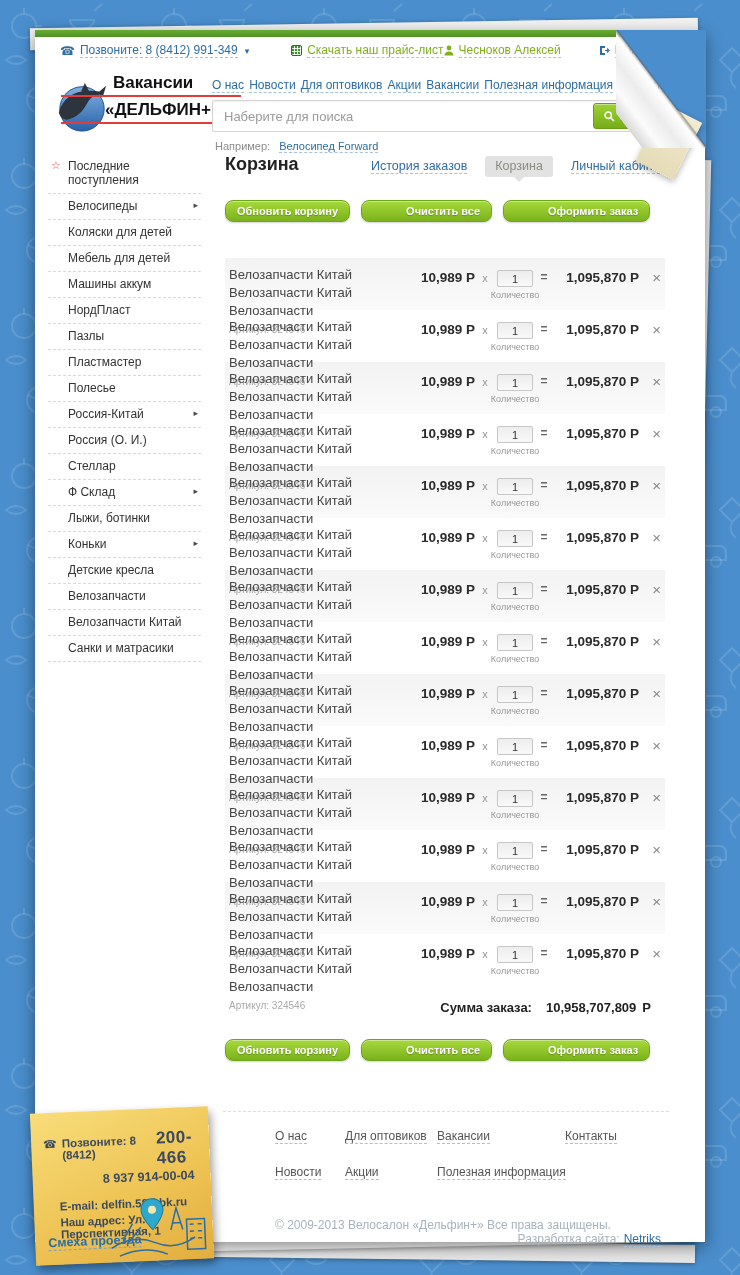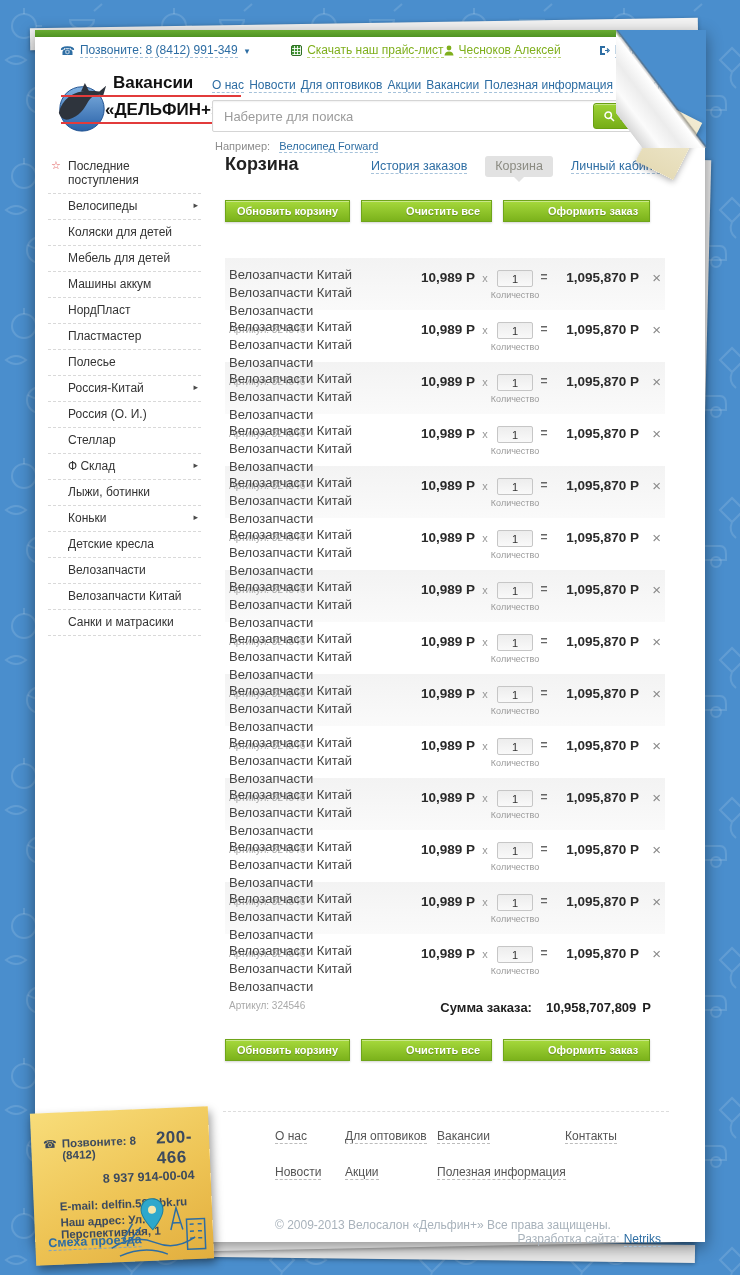--- a/index.html
+++ b/index.html
@@ -76,21 +76,21 @@
   .main { position:absolute; top:124px; left:190px; width:440px; }
   .main-head { display:flex; align-items:flex-start; height:22px; }
   .page-title { margin:0; font-size:18px; font-weight:bold; color:#222; }
   .tabs { margin-left:auto; display:flex; align-items:center; gap:18px; padding-top:2px; }
   .tab-link { font-size:12.5px; color:#2d6da3; border-bottom:1px dashed #a6c2da; cursor:pointer; }
   .tab-badge { position:relative; background:#e2e2e2; color:#8b8b82; font-size:12.5px; padding:3px 10px 4px; border-radius:3px; cursor:default; }
   .tab-badge::after { content:""; position:absolute; left:50%; bottom:-5px; margin-left:-5px; border:5px solid transparent; border-top:5px solid #e2e2e2; border-bottom:none; }
 
   .actions { display:flex; margin-top:24px; }
   .btn { display:inline-block; padding:4px 11px; font-size:11px; font-weight:bold; color:#fff; text-shadow:0 1px 1px rgba(0,0,0,.25);
-     background:linear-gradient(#a6d93c,#7bb21b); border:1px solid #6fa51a; border-radius:0;
+     background:linear-gradient(#a6d93c,#7bb21b); border:1px solid #6fa51a; border-radius:8px;
      box-shadow:inset 0 1px 0 rgba(255,255,255,.4), 0 1px 2px rgba(0,0,0,.18); cursor:pointer; white-space:nowrap; }
   .btn + .btn { margin-left:11px;padding-left:44px; }
 
   .cart-items { margin-top:36px; }
   .cart-row { display:flex; height:52px; padding:8px 4px 0 4px; }
   .cart-row.alt { background:linear-gradient(#f3f3f3,#fafafa); }
   .ci-info { width:200px; }
   .ci-name { font-size:13px; color:#454545; line-height:1.4; cursor:pointer; }
   .ci-sku { font-size:10px; color:#a9a9a9; margin-top:3px; }
   .ci-calc { margin-left:auto; display:flex; align-items:flex-start; padding-top:4px; }
@@ -234,20 +234,21 @@
       <span class="example-link">Велосипед Forward</span>
     </div>
 
     <div class="sidebar">
         <div class="side-item"><span class="side-star">☆</span><span>Последние поступления</span></div>
         <div class="side-item"><span>Велосипеды</span><span class="side-arrow">▸</span></div>
         <div class="side-item"><span>Коляски для детей</span></div>
         <div class="side-item"><span>Мебель для детей</span></div>
         <div class="side-item"><span>Машины аккум</span></div>
         <div class="side-item"><span>НордПласт</span></div>
+        <div class="side-item"><span>Пазлы</span></div>
         <div class="side-item"><span>Пластмастер</span></div>
         <div class="side-item"><span>Полесье</span></div>
         <div class="side-item"><span>Россия-Китай</span><span class="side-arrow">▸</span></div>
         <div class="side-item"><span>Россия (О. И.)</span></div>
         <div class="side-item"><span>Стеллар</span></div>
         <div class="side-item"><span>Ф Склад</span><span class="side-arrow">▸</span></div>
         <div class="side-item"><span>Лыжи, ботинки</span></div>
         <div class="side-item"><span>Коньки</span><span class="side-arrow">▸</span></div>
         <div class="side-item"><span>Детские кресла</span></div>
         <div class="side-item"><span>Велозапчасти</span></div>

